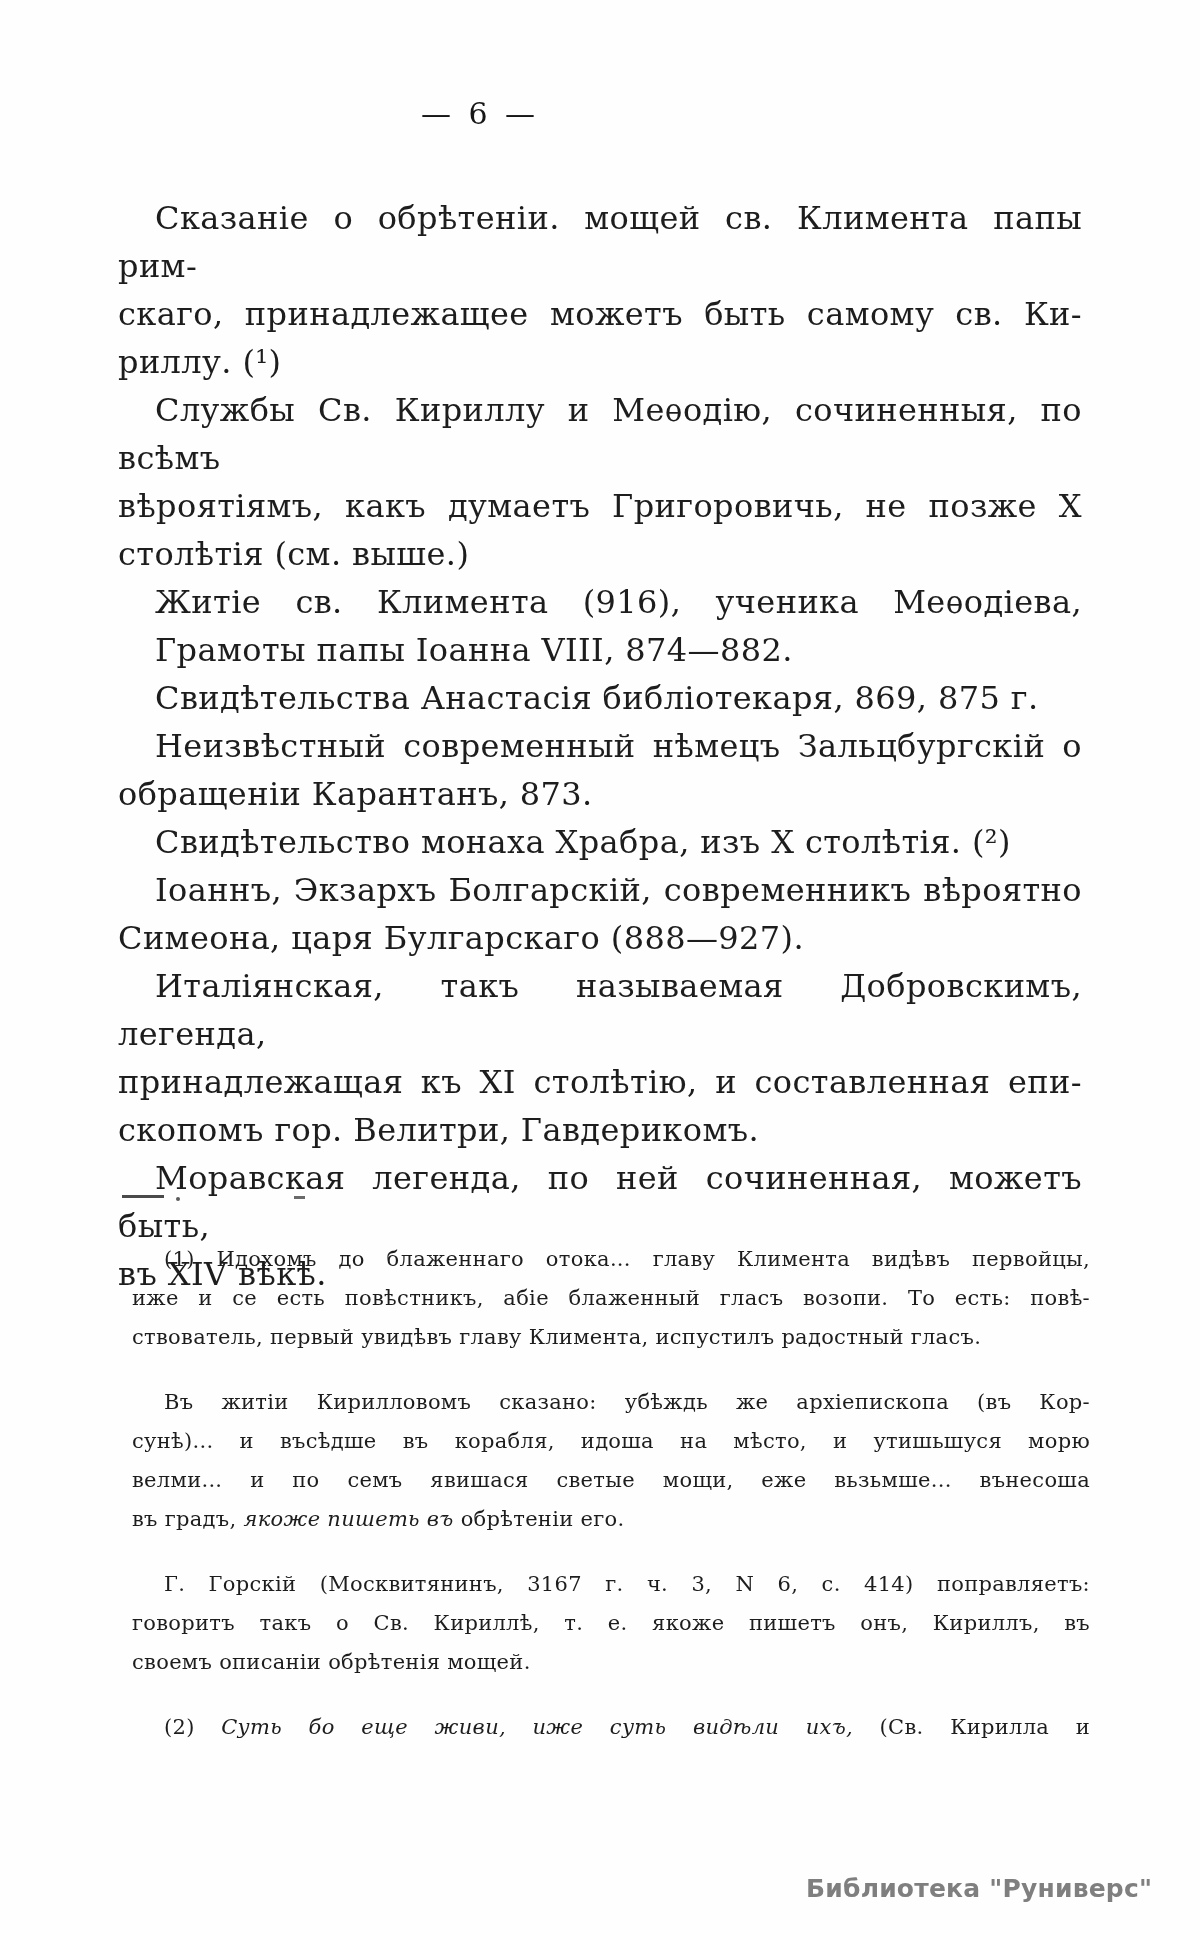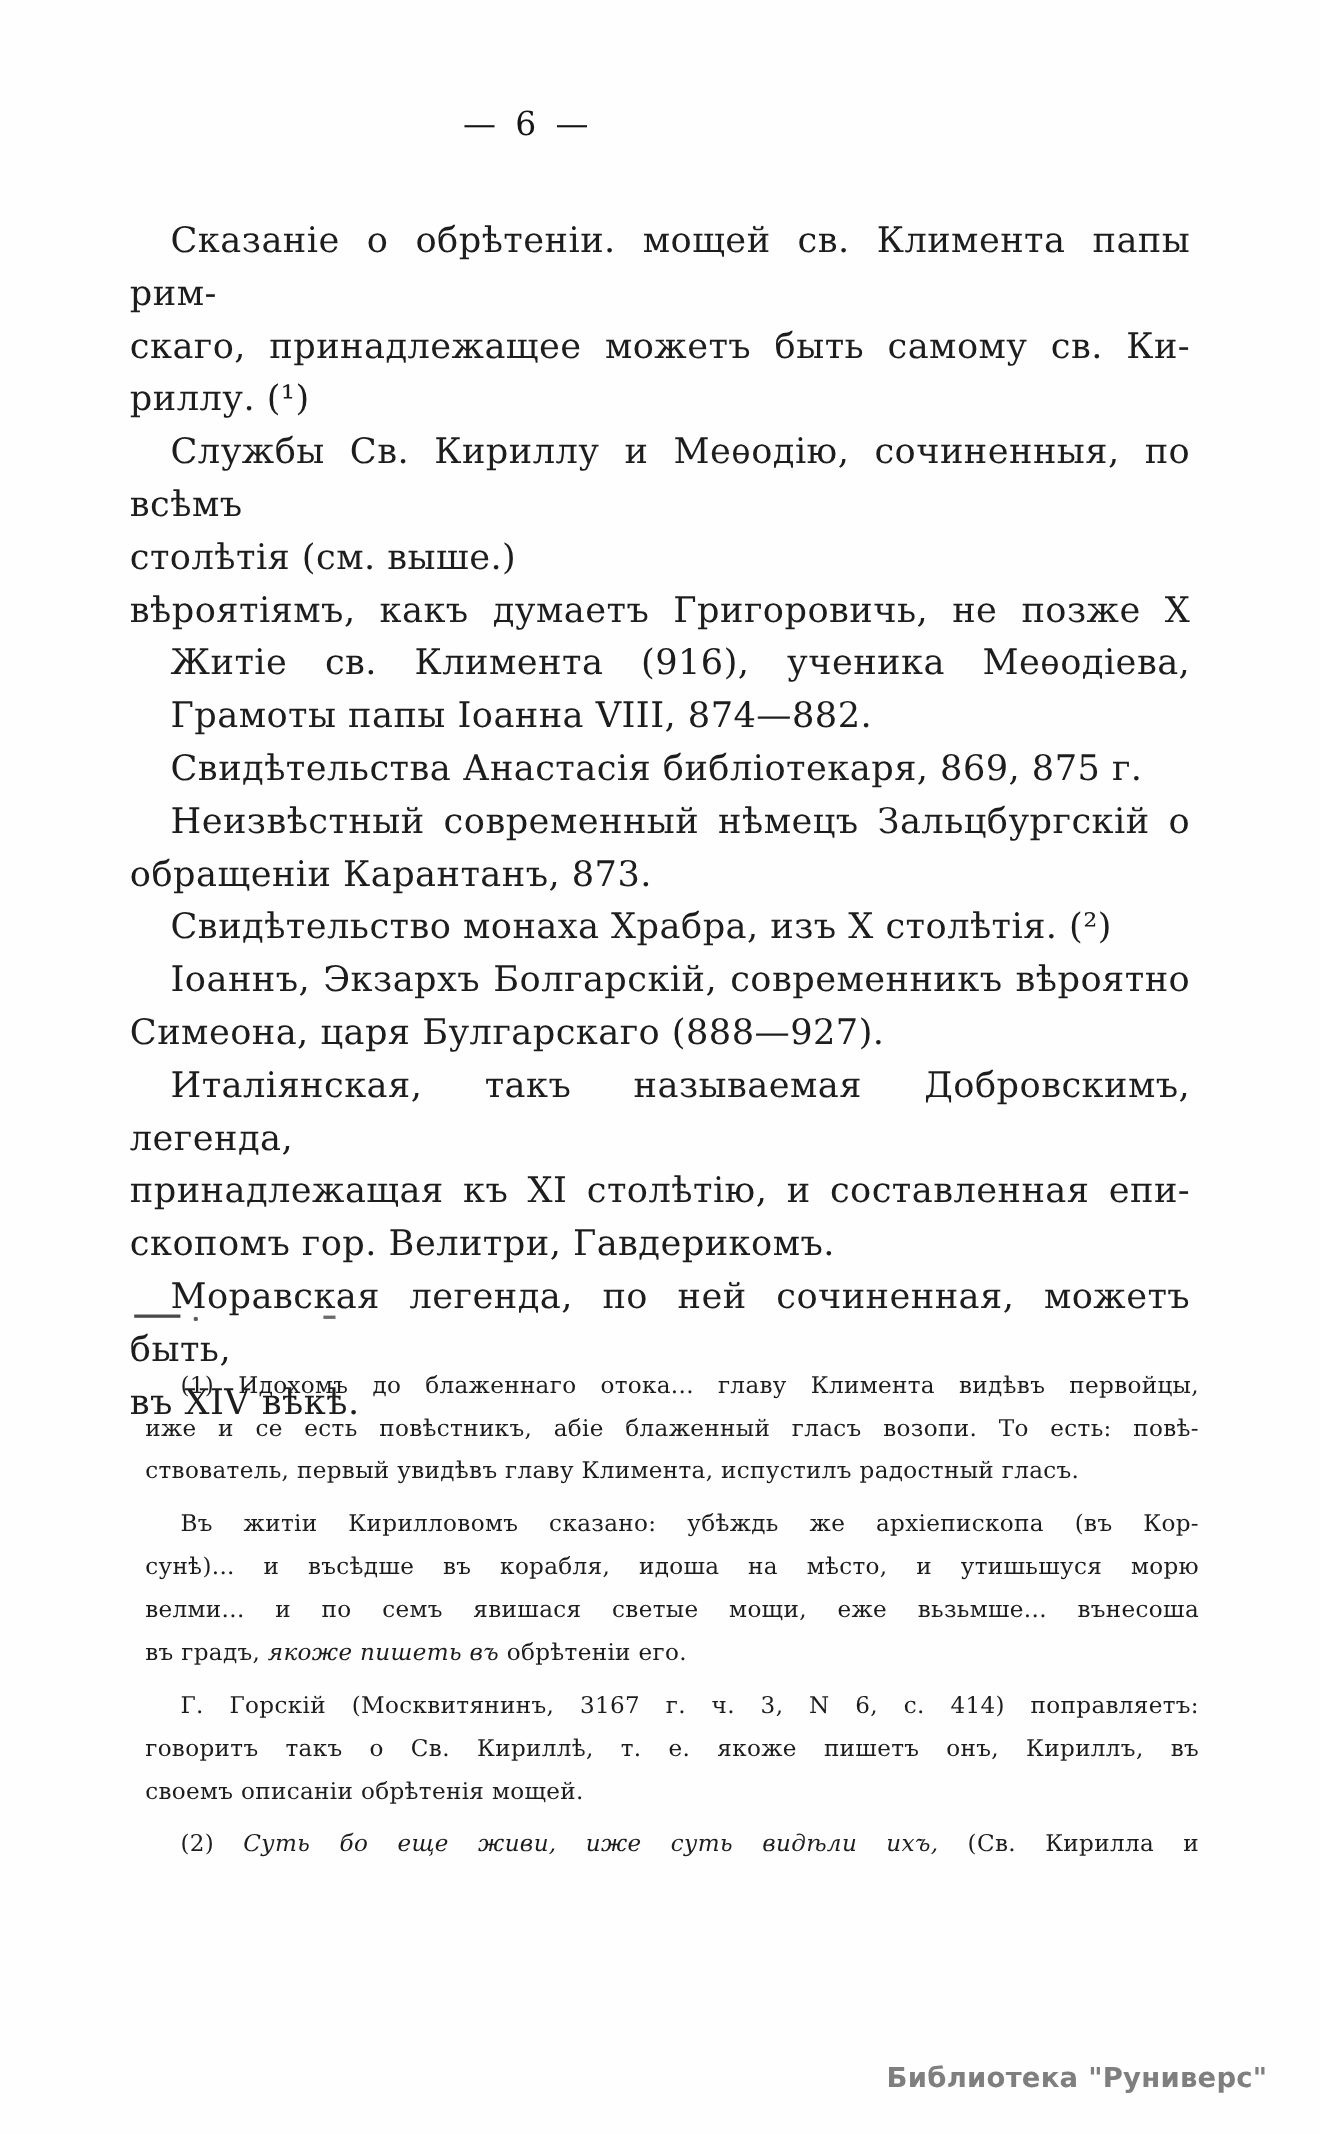--- a/index.html
+++ b/index.html
@@ -34,21 +34,21 @@
   .footnotes {
     position: absolute;
     left: 132px;
     top: 1240px;
     width: 958px;
     font-size: 21px;
     line-height: 39px;
     letter-spacing: 0.3px;
   }
   .para { margin: 0; }
-  .footnotes .para + .para { margin-top: 9px; }
+  .footnotes .para + .para { margin-top: 26px; }
   .line {
     text-align: justify;
     text-align-last: justify;
     white-space: normal;
   }
   .line.last { text-align-last: left; }
   .main-text .line.first { text-indent: 37px; }
   .footnotes .line.first { text-indent: 32px; }
   em { font-style: italic; }
   .separator-marks {
@@ -96,22 +96,22 @@
   <div class="page-number">— 6 —</div>
 
   <div class="main-text">
       <div class="para">
         <div class="line first"><span>Сказаніе о обрѣтеніи. мощей св. Климента папы рим-</span></div>
         <div class="line"><span>скаго, принадлежащее можетъ быть самому св. Ки-</span></div>
         <div class="line last"><span>риллу. (¹)</span></div>
       </div>
       <div class="para">
         <div class="line first"><span>Службы Св. Кириллу и Меѳодію, сочиненныя, по всѣмъ</span></div>
+        <div class="line"><span>вѣроятіямъ, какъ думаетъ Григоровичь, не позже X</span></div>
         <div class="line last"><span>столѣтія (см. выше.)</span></div>
-        <div class="line"><span>вѣроятіямъ, какъ думаетъ Григоровичь, не позже X</span></div>
       </div>
       <div class="para">
         <div class="line first"><span>Житіе св. Климента (916), ученика Меѳодіева,</span></div>
       </div>
       <div class="para">
         <div class="line first last"><span>Грамоты папы Іоанна VIII, 874—882.</span></div>
       </div>
       <div class="para">
         <div class="line first last"><span>Свидѣтельства Анастасія библіотекаря, 869, 875 г.</span></div>
       </div>

